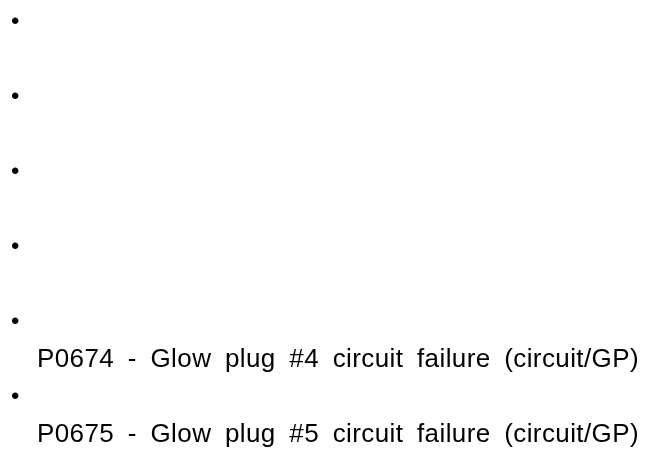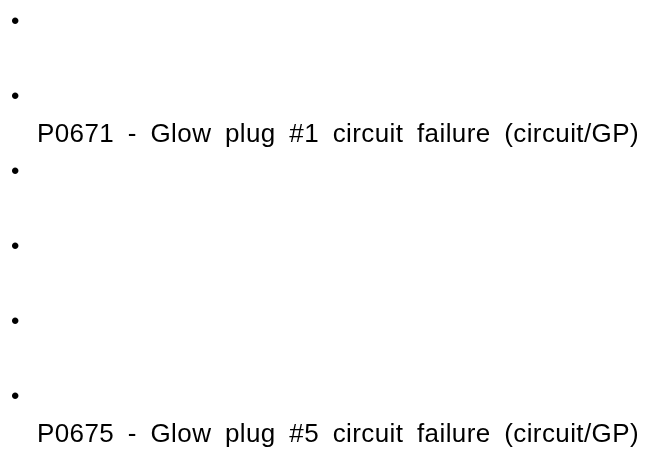--- a/index.html
+++ b/index.html
@@ -49,29 +49,29 @@
 </style>
 </head>
 <body>
 
 <div class="dtc-page">
   <ul class="dtc-list">
     <li>
       <span class="bullet">•</span>
     </li>
     <li>
-      <span class="bullet">•</span><span>P0671 - Glow plug #1 circuit failure (circuit/GP)</span>
-    </li>
-    <li>
       <span class="bullet">•</span>
     </li>
     <li>
       <span class="bullet">•</span>
     </li>
     <li>
       <span class="bullet">•</span>
     </li>
     <li>
+      <span class="bullet">•</span><span>P0674 - Glow plug #4 circuit failure (circuit/GP)</span>
+    </li>
+    <li>
       <span class="bullet">•</span><span>P0675 - Glow plug #5 circuit failure (circuit/GP)</span>
     </li>
 
   </ul>
 </div>
 
 </body></html>

